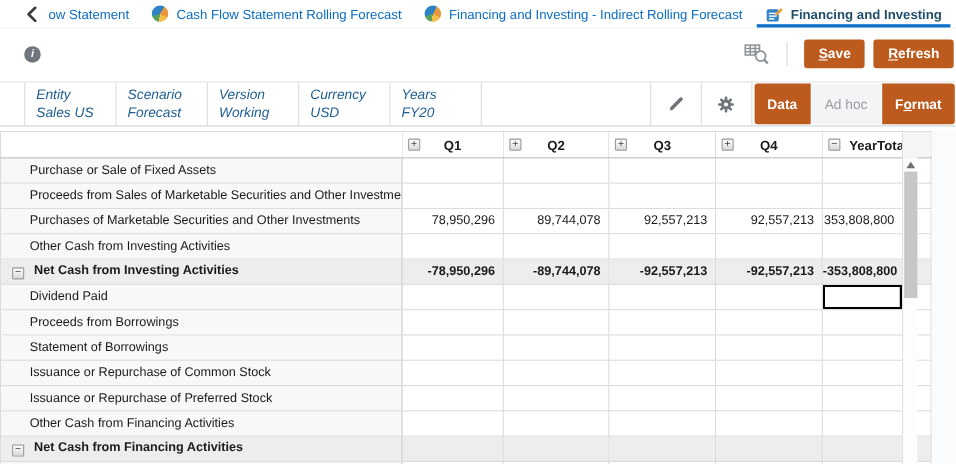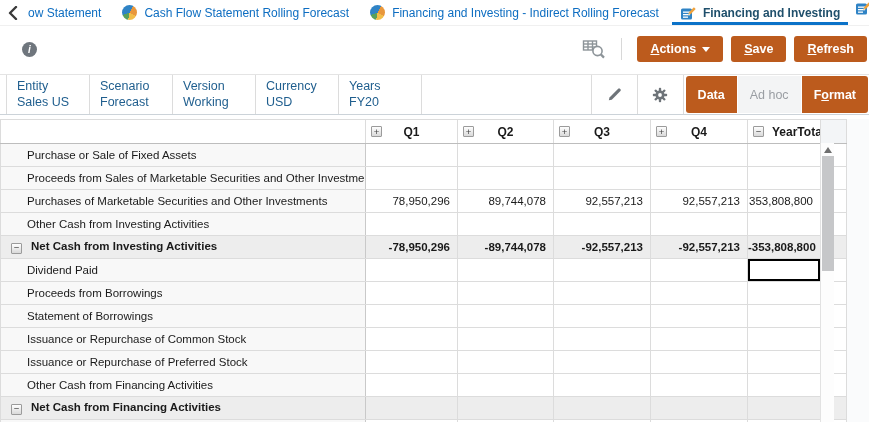--- a/index.html
+++ b/index.html
@@ -1,21 +1,21 @@
 <!DOCTYPE html>
 <html><head>
 <meta charset="utf-8">
 <style>
   html,body{margin:0;padding:0;background:#fff;}
   #app{position:relative;width:869px;height:422px;overflow:hidden;background:#fff;
        font-family:"Liberation Sans","DejaVu Sans",sans-serif;color:#1a1a1a;}
 
   
-  #tabbar{position:absolute;left:0;top:0;width:100%;height:26px;display:flex;align-items:flex-start;
-          background:#fff;border-bottom:1px solid #f0f0f0;padding-left:4px;box-sizing:border-box;}
+  #tabbar{position:absolute;left:0;top:0;width:100%;height:26px;display:flex;align-items:flex-end;
+          background:#fff;border-bottom:1px solid #f0f0f0;padding-left:20px;box-sizing:border-box;}
   .nav-chev{display:flex;align-items:center;justify-content:center;width:18px;height:100%;cursor:pointer;flex:0 0 auto;}
   .tab{display:flex;align-items:center;gap:7px;height:100%;position:relative;padding:0 6px;margin-right:9px;cursor:pointer;flex:0 0 auto;}
   .tab .lbl{font-size:12px;color:#0d6dc1;white-space:nowrap;}
   .tab.active .lbl{color:#1f4f6b;font-weight:bold;}
   .tab.active::after{content:"";position:absolute;left:-2px;right:-2px;bottom:0;height:3px;background:#0b72c8;}
   .pie-ico{width:15px;height:15px;border-radius:50%;flex:0 0 auto;
      background:conic-gradient(#2f83c5 0 30deg,#e8973c 30deg 120deg,#f2bd49 120deg 190deg,#58a05c 190deg 250deg,#2f83c5 250deg 360deg);}
   .tab-right{margin-left:auto;display:flex;align-items:center;gap:12px;padding-right:8px;}
 
   
@@ -26,21 +26,21 @@
   .tb-right{margin-left:auto;display:flex;align-items:center;gap:8px;}
   .tb-divider{width:1px;height:22px;background:#d8d8d8;margin:0 7px;}
   .btn{height:26px;padding:0 13px;background:#bc5b1d;color:#fff;font-weight:bold;font-size:12.5px;border:none;
        border-radius:3px;display:flex;align-items:center;gap:6px;cursor:pointer;font-family:inherit;white-space:nowrap;}
   .btn u{text-decoration:underline;}
   .caret-dn-white{width:0;height:0;border-left:4px solid transparent;border-right:4px solid transparent;border-top:5px solid #fff;}
 
   
   #povbar{position:absolute;top:74px;left:0;width:100%;height:41px;background:#fff;box-sizing:border-box;
           border-top:1px solid #e4e4e4;border-bottom:1px solid #ccd3d9;display:flex;align-items:stretch;}
-  .pov-cells{display:flex;margin-left:6px;border-left:1px solid #dcdcdc;}
+  .pov-cells{display:flex;margin-left:22px;border-left:1px solid #dcdcdc;font-style:italic;}
   .pov-cell{border-right:1px solid #dcdcdc;padding:4px 16px 4px 10px;min-width:56px;display:flex;flex-direction:column;
             justify-content:center;gap:1px;cursor:pointer;}
   .pov-dim,.pov-mem{font-size:12.5px;color:#1f5e8e;line-height:15px;white-space:nowrap;}
   .pov-right{margin-left:auto;display:flex;align-items:stretch;}
   .icon-cell{width:45px;border-left:1px solid #dcdcdc;display:flex;align-items:center;justify-content:center;cursor:pointer;}
   .icon-cell.last{border-right:1px solid #dcdcdc;}
   .view-group{display:flex;align-items:stretch;margin-left:2px;padding:1px 1px 1px 0;}
   .vbtn{display:flex;align-items:center;justify-content:center;font-size:12.5px;font-weight:bold;color:#fff;
         background:#bc5b1d;padding:0 12px;border:none;cursor:pointer;font-family:inherit;white-space:nowrap;}
   .vbtn u{text-decoration:underline;}
@@ -137,24 +137,20 @@
             <line x1="1.5" y1="6" x2="14.5" y2="6"></line>
               <line x1="1.5" y1="9" x2="14.5" y2="9"></line>
           </g>
           <circle cx="15.5" cy="13" r="4.6" stroke="#8d9499" stroke-width="1.6" fill="#fff"></circle>
           <line x1="18.8" y1="16.4" x2="22" y2="19.6" stroke="#8d9499" stroke-width="2.2"></line>
         </svg>
       </span>
       <span class="tb-divider"></span>
       <span id="tb-buttons" style="display:flex;gap:8px;">
           <button class="btn">
-            <span><u>A</u>ctions</span>
-            <span class="caret-dn-white"></span>
-          </button>
-          <button class="btn">
             <span><u>S</u>ave</span>
           </button>
           <button class="btn">
             <span><u>R</u>efresh</span>
           </button>
         </span>
     </span>
   </div>
 
   <div id="povbar">

